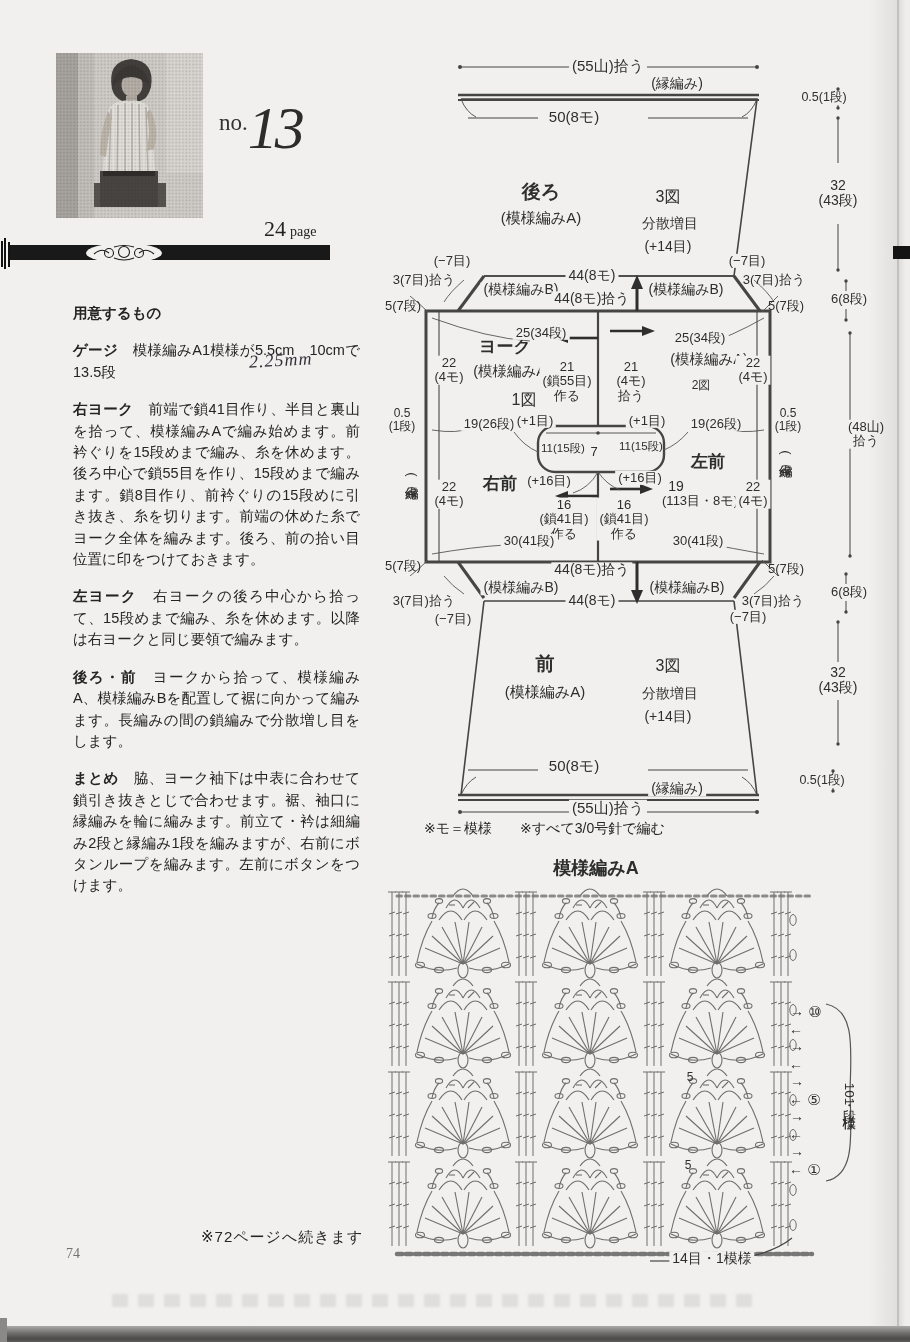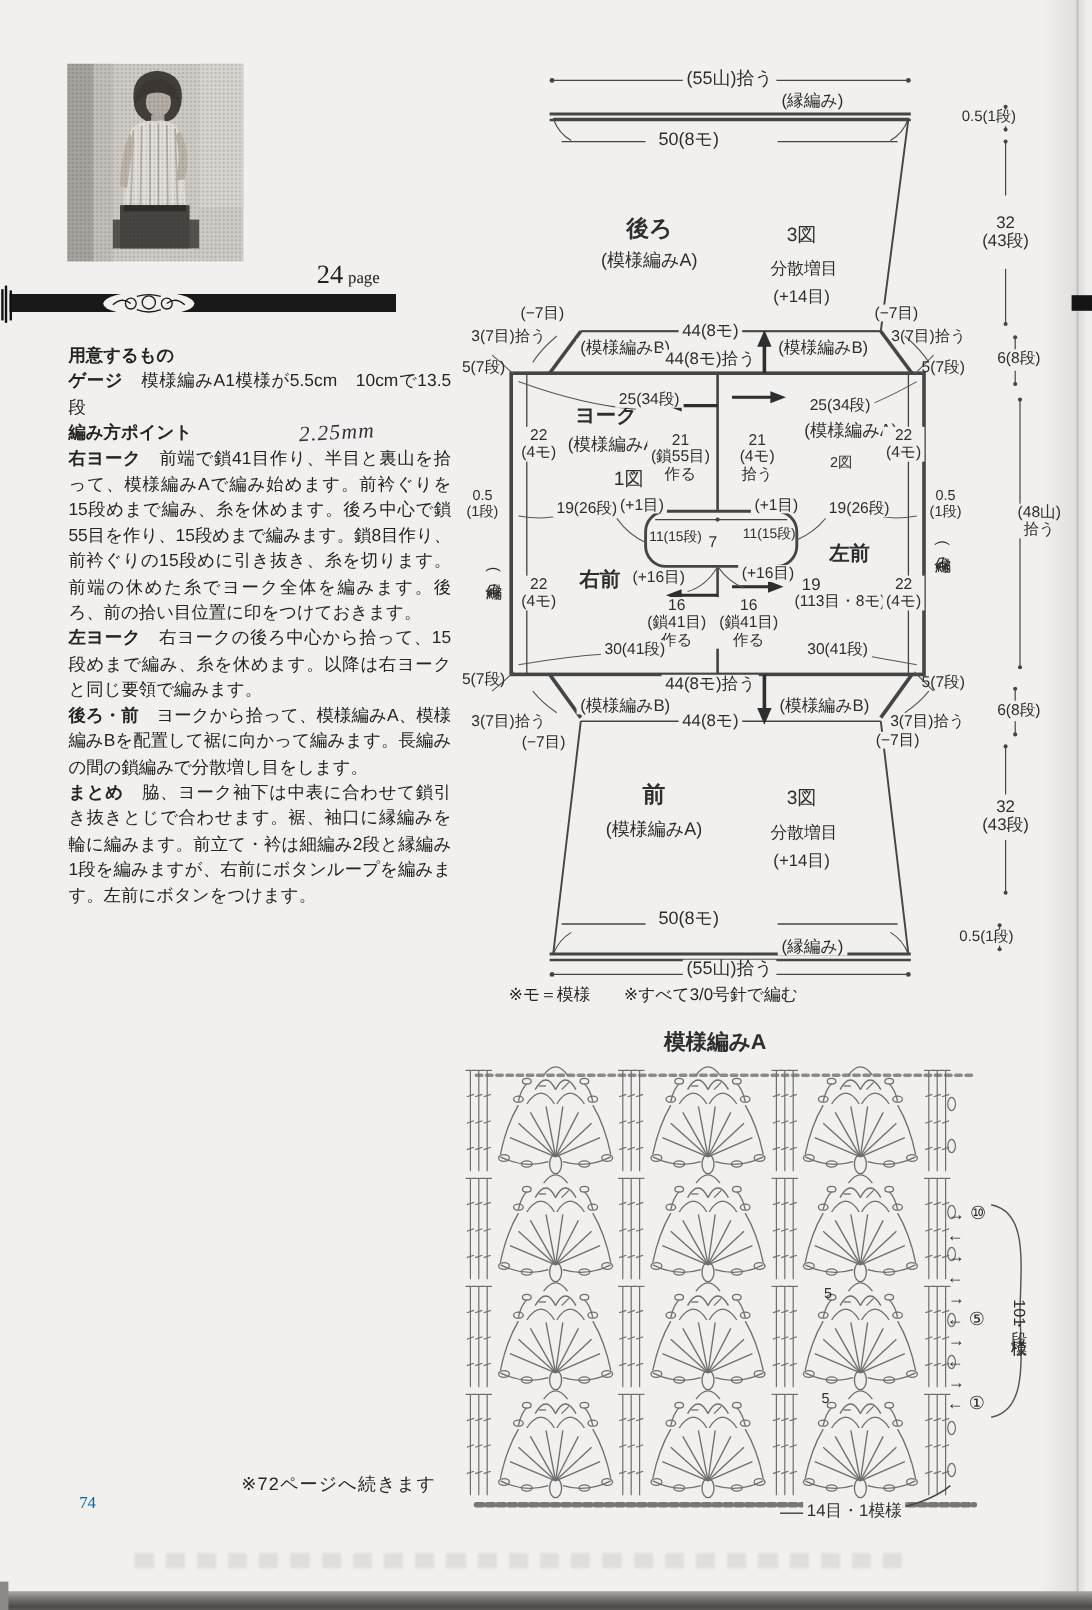--- a/index.html
+++ b/index.html
@@ -17,27 +17,27 @@
   .no-line{position:absolute;left:219px;top:94px;}
   .no-prefix{font:400 23px "Liberation Serif",serif;color:#333;vertical-align:18px;}
   .no-num{font:italic 400 60px "Liberation Serif",serif;color:#2c2c2c;letter-spacing:-3px;}
   .pageref{position:absolute;left:264px;top:216px;font-family:"Liberation Serif",serif;color:#222;}
   .pageref .n{font-size:22px;margin-top:24px;}
   .pageref .p{font-size:14px;}
   .divider{position:absolute;left:8px;top:245px;width:322px;height:15px;background:#191919;}
   
   .ins{position:absolute;left:57px;top:287px;width:319px;font-size:14.5px;line-height:21.4px;
        color:#242424;text-align:justify;}
-  .ins div{margin:0;}
+  .ins div{margin:16px;}
   .ins b{font-weight:bold;}
   .hand{position:absolute;left:249px;top:350px;font:italic 18px "Liberation Serif",serif;
         color:#32323a;transform:rotate(-3deg);letter-spacing:1px;}
   .footnote{position:absolute;left:424px;top:820px;font-size:14px;color:#262626;}
   .contnote{position:absolute;left:201px;top:1228px;font-size:15px;color:#262626;letter-spacing:1px;}
-  .pagenum{position:absolute;left:66px;top:1246px;font:14px "Liberation Serif",serif;color:#0369a1;}
+  .pagenum{position:absolute;left:66px;top:1246px;font:14px "Liberation Serif",serif;color:#737373;}
   
   .edge-crease{position:absolute;left:897px;top:0;width:2px;height:1342px;background:#c2c1bf;}
   .edge-right{position:absolute;left:899px;top:0;width:11px;height:1342px;
               background:linear-gradient(90deg,#dddcda,#efeeec 60%);}
   .edge-shadow{position:absolute;left:868px;top:0;width:29px;height:1342px;
                background:linear-gradient(90deg,rgba(0,0,0,0),rgba(0,0,0,0.07));}
   .black-tab{position:absolute;left:893px;top:246px;width:17px;height:13px;background:#141414;}
   .bottom-bar{position:absolute;left:0;top:1326px;width:910px;height:16px;
               background:linear-gradient(180deg,#aaa9a7,#6f6e6c 45%,#4b4a49 80%,#5e5d5b);}
   .corner-mark{position:absolute;left:0;top:1318px;width:7px;height:24px;background:#8a8987;}
@@ -296,20 +296,23 @@
           <line x1="90" y1="54" x2="92" y2="122"></line>
       </g>
       <path d="M52,58 Q44,78 44,102 L50,104 Q52,84 56,64 Z" fill="#bdb5aa"></path>
       <path d="M94,56 Q104,76 98,96 L90,98 Q96,78 90,60 Z" fill="#bdb5aa"></path>
       <rect x="44" y="118" width="58" height="36" fill="#474441"></rect>
       <rect x="47" y="118" width="52" height="5" fill="#2e2b29"></rect>
       <rect width="147" height="165" fill="url(#ht)"></rect>
     </svg>
   </div>
 
+  <div class="no-line">
+    <span class="no-prefix">no.</span><span class="no-num">13</span>
+  </div>
   <div class="pageref">
     <span class="n">24</span>
     <span class="p">page</span>
   </div>
   <div class="divider">
     <svg width="120" height="24" viewBox="0 0 120 24" style="position:absolute;left:56px;top:-4px">
       <ellipse cx="60" cy="12" rx="38" ry="10" fill="#f1f0ee"></ellipse>
       <g fill="none" stroke="#1a1a1a" stroke-width="1.1">
         <circle cx="45" cy="12" r="4.5"></circle>
           <circle cx="60" cy="11" r="5.5"></circle>
@@ -319,21 +322,20 @@
     </svg>
   </div>
 
   <div class="spine-mark" style="left:1px;top:241px;width:1.5px;height:26px"></div>
   <div class="spine-mark" style="left:4px;top:238px;width:2px;height:31px"></div>
   <div class="spine-mark" style="left:8px;top:242px;width:1.5px;height:25px"></div>
 
   <div class="ins" id="ins">
       <div><b>用意するもの</b></div>
       <div><b>ゲージ</b>　模様編みA1模様が5.5cm　10cmで13.5段</div>
-      <div><b>編み方ポイント</b></div>
       <div><b>右ヨーク</b>　前端で鎖41目作り、半目と裏山を拾って、模様編みAで編み始めます。前衿ぐりを15段めまで編み、糸を休めます。後ろ中心で鎖55目を作り、15段めまで編みます。鎖8目作り、前衿ぐりの15段めに引き抜き、糸を切ります。前端の休めた糸でヨーク全体を編みます。後ろ、前の拾い目位置に印をつけておきます。</div>
       <div><b>左ヨーク</b>　右ヨークの後ろ中心から拾って、15段めまで編み、糸を休めます。以降は右ヨークと同じ要領で編みます。</div>
       <div><b>後ろ・前</b>　ヨークから拾って、模様編みA、模様編みBを配置して裾に向かって編みます。長編みの間の鎖編みで分散増し目をします。</div>
       <div><b>まとめ</b>　脇、ヨーク袖下は中表に合わせて鎖引き抜きとじで合わせます。裾、袖口に縁編みを輪に編みます。前立て・衿は細編み2段と縁編み1段を編みますが、右前にボタンループを編みます。左前にボタンをつけます。</div>
     </div>
   <div class="hand">2.25mm</div>
 
   <div class="footnote">※モ＝模様　　※すべて3/0号針で編む</div>
 
   <div class="abs" id="labels" style="left:0;top:0;width:910px;height:1342px">

